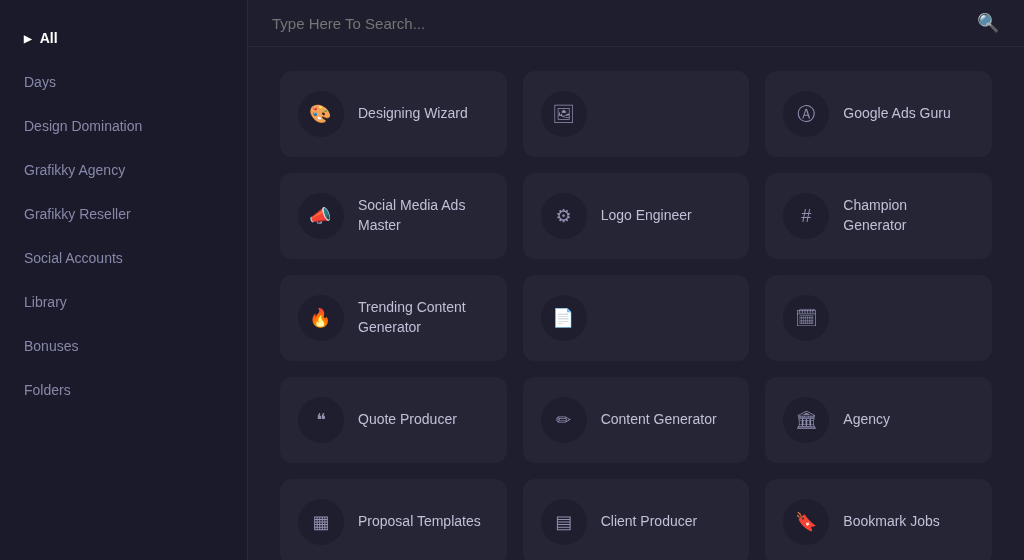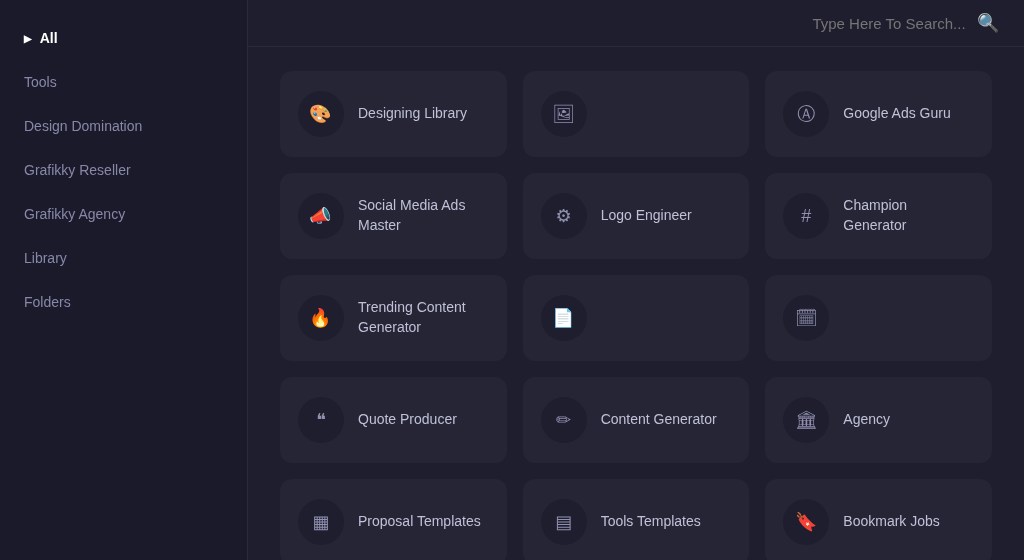--- a/index.html
+++ b/index.html
@@ -70,21 +70,20 @@
     }
 
     .search-input {
       flex: 1;
       background: transparent;
       border: none;
       outline: none;
       color: #8888aa;
       font-size: 15px;
       caret-color: #8888aa;
-      text-align: right;
     }
 
     .search-input::placeholder {
       color: #6666888;
     }
 
     .search-icon {
       color: #8888aa;
       font-size: 18px;
       cursor: pointer;
@@ -151,52 +150,58 @@
 </head>
 <body>
 
 <nav class="sidebar">
 
 <div class="sidebar-item active">
       <span class="arrow">▶</span>
       <span>All</span>
     </div>
     <div class="sidebar-item">
-      <span>Tools</span>
+      <span>Days</span>
     </div>
     <div class="sidebar-item">
       <span>Design Domination</span>
     </div>
     <div class="sidebar-item">
+      <span>Grafikky Agency</span>
+    </div>
+    <div class="sidebar-item">
       <span>Grafikky Reseller</span>
     </div>
     <div class="sidebar-item">
-      <span>Grafikky Agency</span>
+      <span>Social Accounts</span>
     </div>
     <div class="sidebar-item">
       <span>Library</span>
+    </div>
+    <div class="sidebar-item">
+      <span>Bonuses</span>
     </div>
     <div class="sidebar-item">
       <span>Folders</span>
     </div>
   </nav>
 
 <div class="main">
 
   <div class="search-bar">
     <input class="search-input" type="text" placeholder="Type Here To Search..." style="">
     <span class="search-icon">🔍</span>
   </div>
 
   <div class="content">
     <div class="grid">
 
     <div class="card">
           <div class="card-icon">🎨</div>
-          <span class="card-label">Designing Library</span>
+          <span class="card-label">Designing Wizard</span>
         </div>
         <div class="card">
           <div class="card-icon">🖼</div>
         </div>
         <div class="card">
           <div class="card-icon">Ⓐ</div>
           <span class="card-label">Google Ads Guru</span>
         </div>
         <div class="card">
           <div class="card-icon">📣</div>
@@ -231,21 +236,21 @@
         <div class="card">
           <div class="card-icon">🏛</div>
           <span class="card-label">Agency</span>
         </div>
         <div class="card">
           <div class="card-icon">▦</div>
           <span class="card-label">Proposal Templates</span>
         </div>
         <div class="card">
           <div class="card-icon">▤</div>
-          <span class="card-label">Tools Templates</span>
+          <span class="card-label">Client Producer</span>
         </div>
         <div class="card">
           <div class="card-icon">🔖</div>
           <span class="card-label">Bookmark Jobs</span>
         </div>
       </div>
   </div>
 </div>
 
 </body></html>

